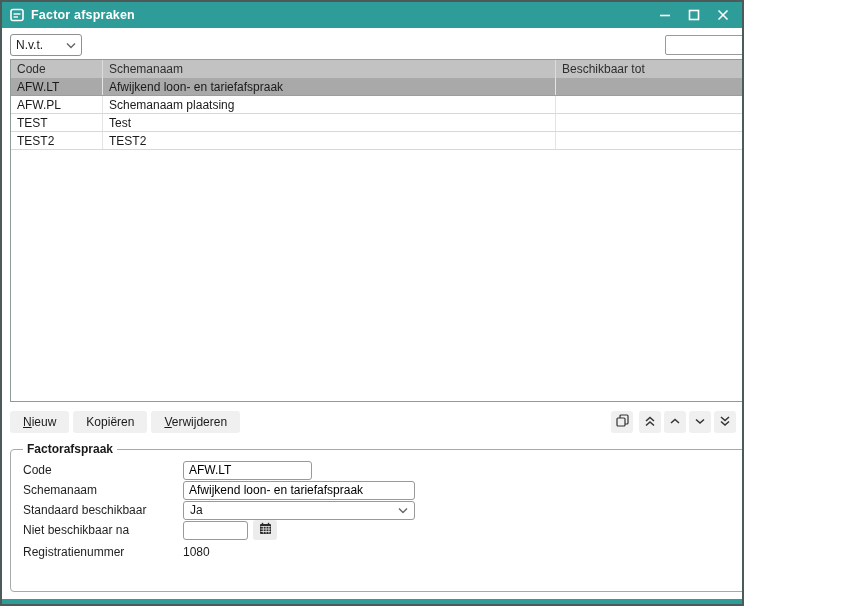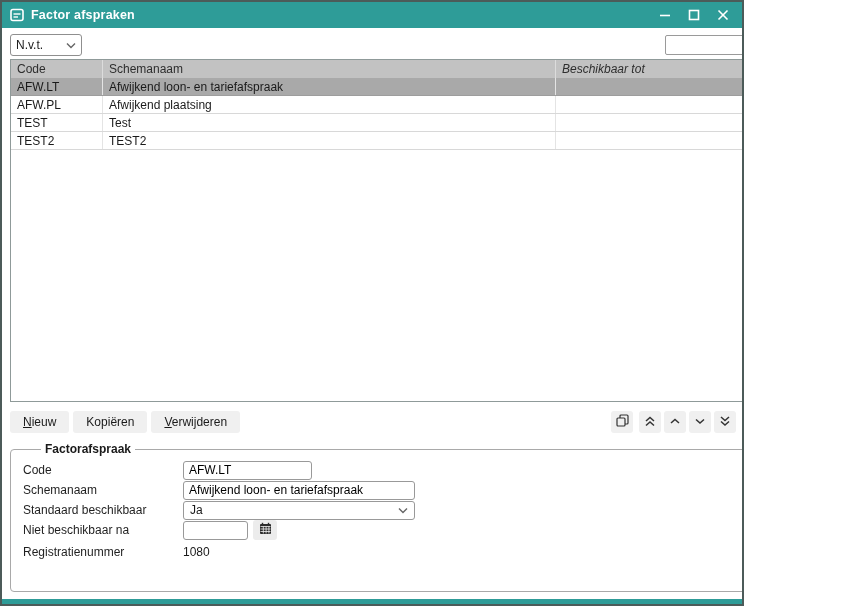--- a/index.html
+++ b/index.html
@@ -62,21 +62,21 @@
   .grid-body { flex: 1; overflow: hidden; }
   .grid-row { display: flex; height: 18px; border-bottom: 1px solid #d8d8d8; background: #fff; }
   .grid-row .cell {
     display: flex; align-items: center; padding: 0 6px; border-right: 1px solid #e4e4e4;
     white-space: nowrap; overflow: hidden;
   }
   .grid-row .cell:last-child { border-right: none; }
   .grid-row.selected { background: #a9a9a9; border-bottom-color: #9d9d9d; }
   .col-code { width: 92px; flex: 0 0 auto; }
   .col-naam { width: 453px; flex: 0 0 auto; }
-  .col-tot  { flex: 1; font-style: italic; }
+  .col-tot  { flex: 1; }
 
   .vscroll {
     width: 16px; flex: 0 0 auto; background: #f1f1f1; border-left: 1px solid #dcdcdc;
     display: flex; flex-direction: column; justify-content: space-between; align-items: center;
     padding: 3px 0;
   }
   .scroll-arrow { font-size: 7px; color: #555; line-height: 7px; cursor: default; }
 
   
   .actions { position: absolute; left: 8px; top: 409px; display: flex; gap: 4px; }
@@ -85,21 +85,21 @@
     width: 22px; height: 22px; background: #f0f0f0; border: none; border-radius: 3px;
     display: flex; align-items: center; justify-content: center; cursor: default;
   }
   .icon-btn.copy { margin-right: 3px; }
 
   
   fieldset.factor {
     position: absolute; left: 8px; top: 440px; width: 826px; height: 150px;
     border: 1px solid #a9a9a9; border-radius: 4px; padding: 4px 12px 0 12px;
   }
-  fieldset.factor legend { font-weight: bold; padding: 0 4px; margin-left: 18px; color: #1a1a1a; }
+  fieldset.factor legend { font-weight: bold; padding: 0 4px; margin-left: 0; color: #1a1a1a; }
   .frow { display: flex; align-items: center; height: 20px; }
   .frow .flabel { width: 160px; flex: 0 0 auto; color: #1f1f1f; }
   .tinput {
     height: 19px; border: 1px solid #999; border-radius: 3px; padding: 0 5px;
     font-family: "Liberation Sans", sans-serif; font-size: 12px; background: #fff;
   }
   .w-code { width: 129px; }
   .w-naam { width: 232px; }
   .w-date { width: 65px; }
   .fselect {
@@ -171,21 +171,21 @@
         </div>
         <div class="grid-body">
     <div class="grid-row selected">
       <div class="cell col-code">AFW.LT</div>
       <div class="cell col-naam">Afwijkend loon- en tariefafspraak</div>
       <div class="cell col-tot"></div>
     </div>
 
     <div class="grid-row">
       <div class="cell col-code">AFW.PL</div>
-      <div class="cell col-naam">Afwijkend plaatsing</div>
+      <div class="cell col-naam">Schemanaam plaatsing</div>
       <div class="cell col-tot"></div>
     </div>
 
     <div class="grid-row">
       <div class="cell col-code">TEST</div>
       <div class="cell col-naam">Test</div>
       <div class="cell col-tot"></div>
     </div>
 
     <div class="grid-row">

